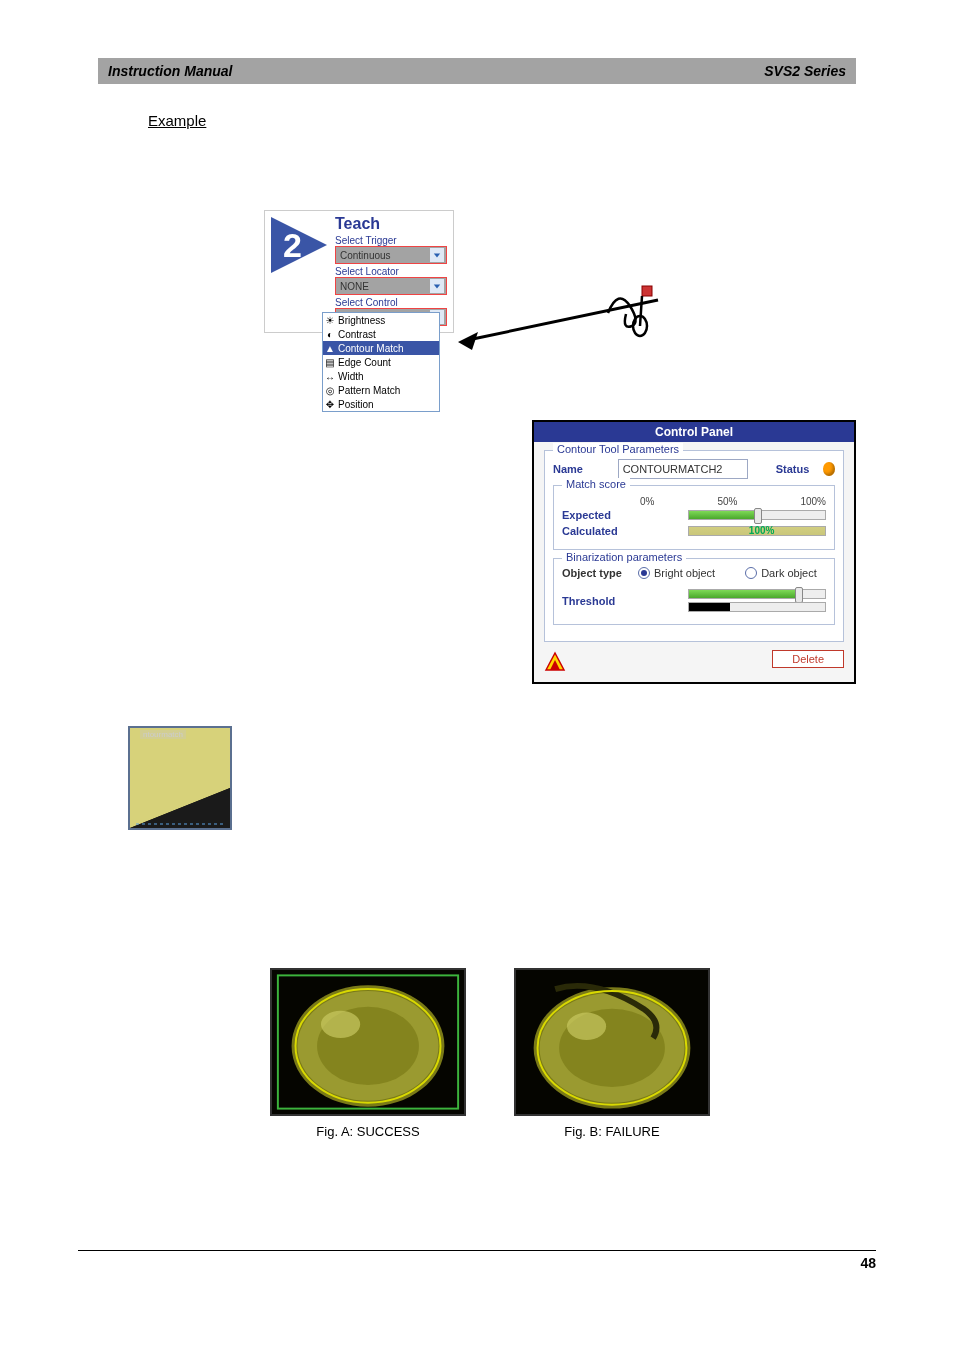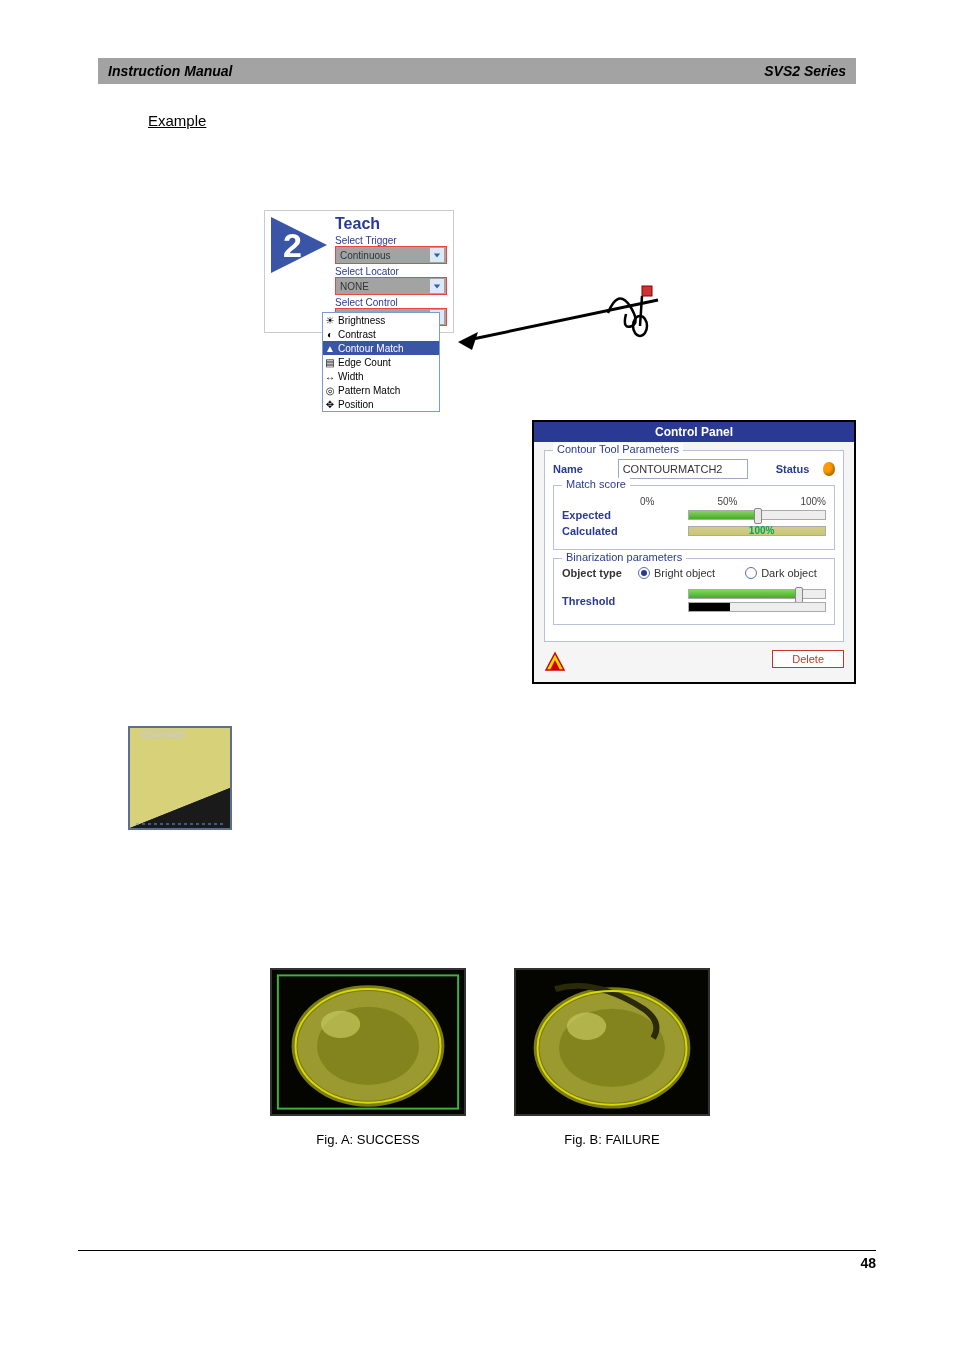--- a/index.html
+++ b/index.html
@@ -116,21 +116,21 @@
   }
   .thumb-label { position:absolute; top:2px; left:10px; font-size:8px; color:#ccc; background:rgba(200,200,200,.3); padding:0 3px;}
 
   
   .fig-row { position:absolute; top:968px; left:270px; display:flex; gap:48px;}
   .fig { text-align:center;}
   .fig-img {
     width:196px; height:148px; border:2px solid #333; background:#000;
     display:flex; align-items:center; justify-content:center; position:relative; overflow:hidden;
   }
-  .fig-cap { margin-top:16px; font-size:13px;}
+  .fig-cap { margin-top:8px; font-size:13px;}
 
   .footer {
     position:absolute; bottom:80px; left:78px; right:78px;
     border-top:1px solid #000; text-align:right; font-weight:bold; font-size:14px; padding-top:4px;
   }
 </style>
 </head>
 <body>
 
 <div class="page">

